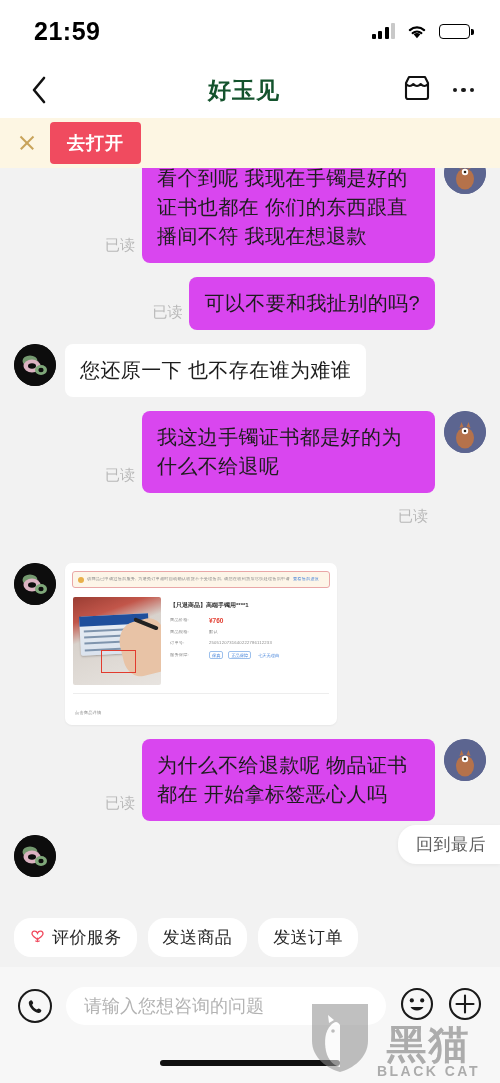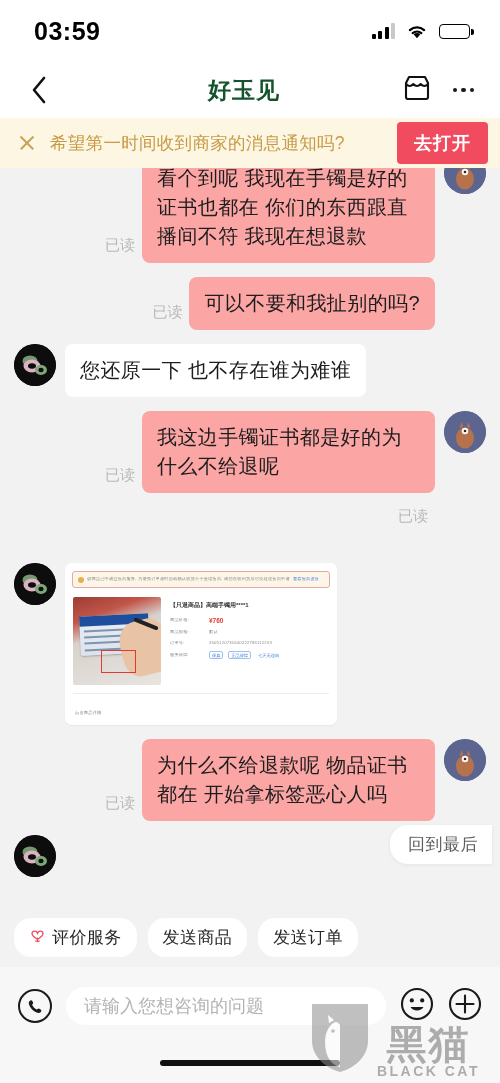--- a/index.html
+++ b/index.html
@@ -207,21 +207,21 @@
   }
   .bubble {
     font-size: 20px;
     line-height: 1.45;
     color: #1d1d1d;
     padding: 12px 15px;
     border-radius: 8px;
     word-break: break-word;
     letter-spacing: 0.4px;
   }
-  .bubble.yellow { background: #fca5a5; }
+  .bubble.yellow { background: #d946ef; }
   .bubble.white  { background: #ffffff; }
 
   .msg-row.right .avatar { margin-left: 9px; }
   .msg-row.left  .avatar { margin-right: 9px; }
 
   
   .card-msg {
     width: 272px;
     background: #ffffff;
     border-radius: 7px;
@@ -346,21 +346,21 @@
     background: #ededed;
     margin: 2px 8px 0 8px;
   }
   .card-footer {
     padding: 6px 10px 7px 10px;
   }
 
   
   .back-latest {
     position: absolute;
-    right: 8px;
+    right: 0;
     background: #ffffff;
     border-radius: 18px 0 0 18px;
     padding: 8px 14px 8px 18px;
     font-size: 17px;
     color: #5e5e5e;
     box-shadow: 0 1px 4px rgba(0,0,0,0.06);
     letter-spacing: 0.5px;
   }
 
   
@@ -461,21 +461,21 @@
     color: #6f6f6f;
     letter-spacing: 2.5px;
   }
 </style>
 </head>
 <body>
 
 <div class="phone">
 
   <div class="status-bar">
-    <span class="status-time">03:59</span>
+    <span class="status-time">21:59</span>
     <span class="status-right">
       <span class="signal">
         <i></i>
           <i></i>
           <i></i>
           <i></i>
       </span>
       <span class="wifi">
         <svg width="22" height="17" viewBox="0 0 22 17">
           <path d="M11 15.2 L7.6 11.3 a5.3 5.3 0 0 1 6.8 0 Z" fill="#000"></path>
@@ -506,21 +506,20 @@
       <span class="dots">
         <i></i>
           <i></i>
           <i></i>
       </span>
     </span>
   </div>
 
   <div class="notice">
     <span class="notice-close"></span>
-    <span class="notice-text">希望第一时间收到商家的消息通知吗?</span>
     <button class="notice-btn">去打开</button>
   </div>
 
   <div class="chat">
 
     <div class="msg-row right" style="margin-top:-22px;">
       <div class="bubble-wrap">
         <span class="read-tag">已读</span>
         <div class="bubble yellow">看个到呢 我现在手镯是好的 证书也都在 你们的东西跟直播间不符 我现在想退款</div>
       </div>

